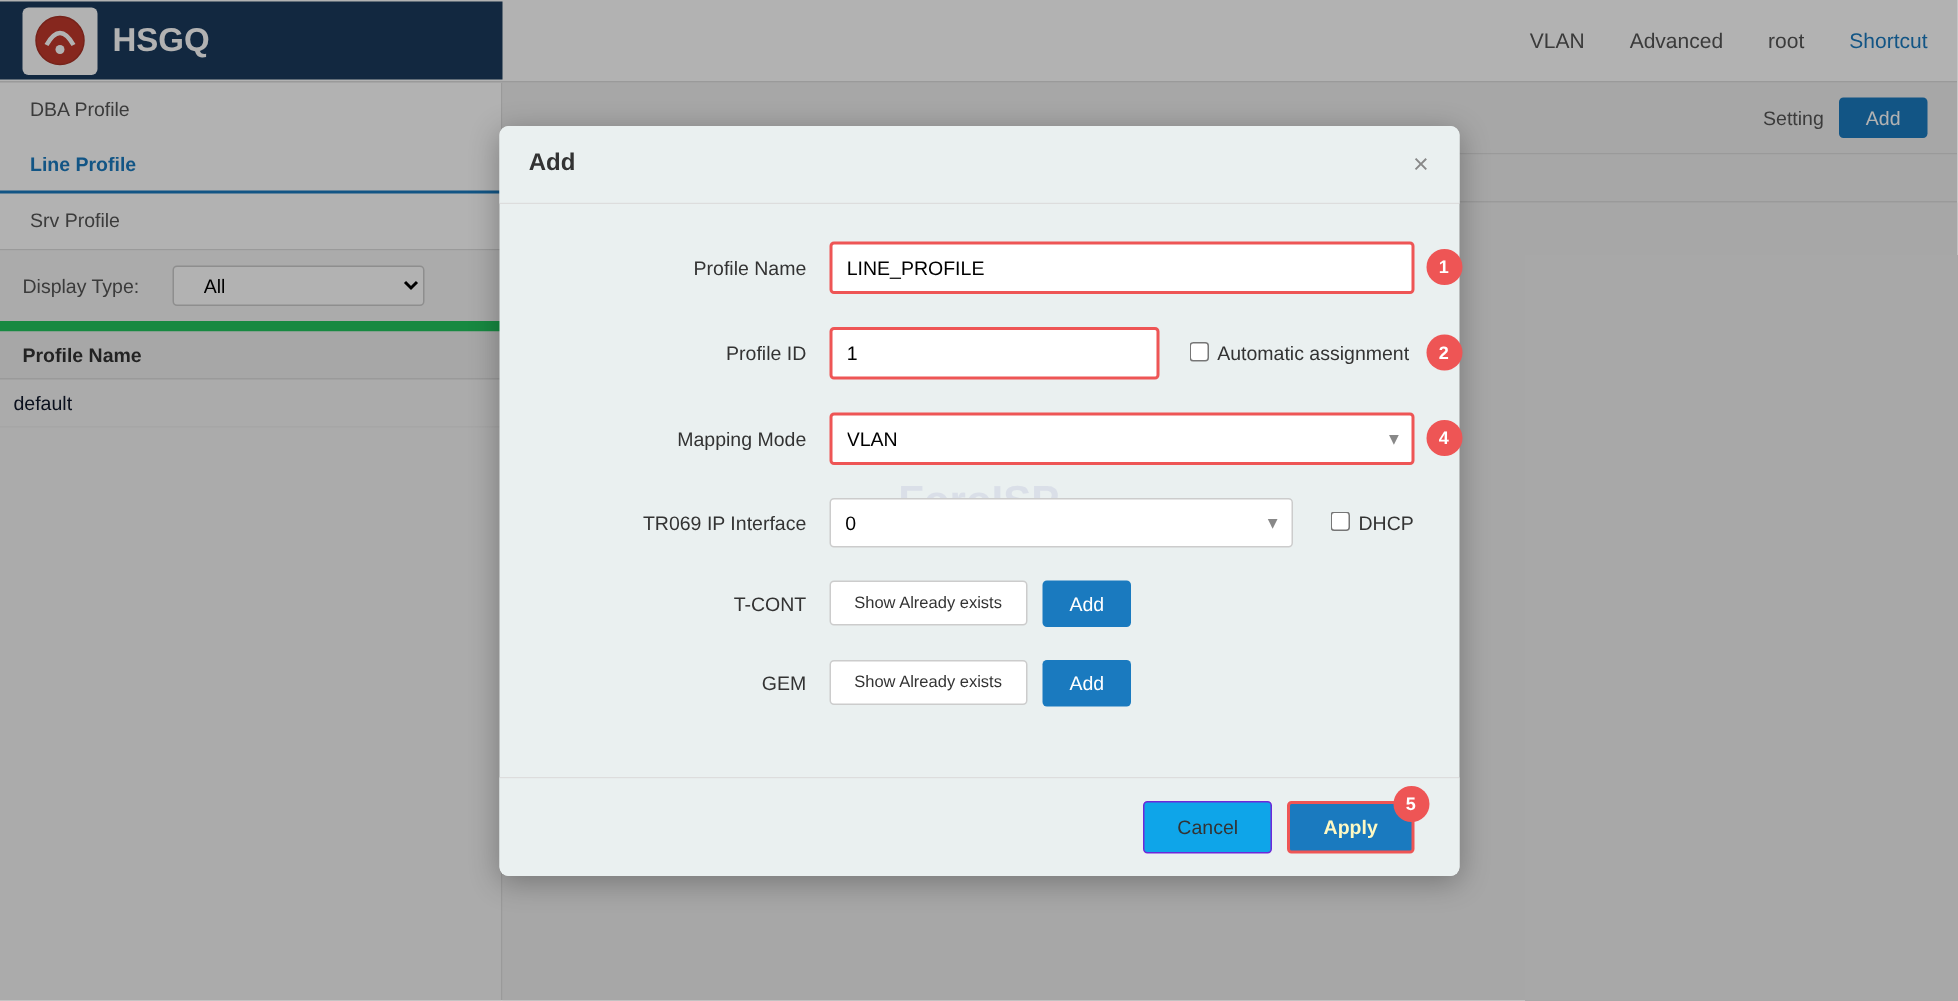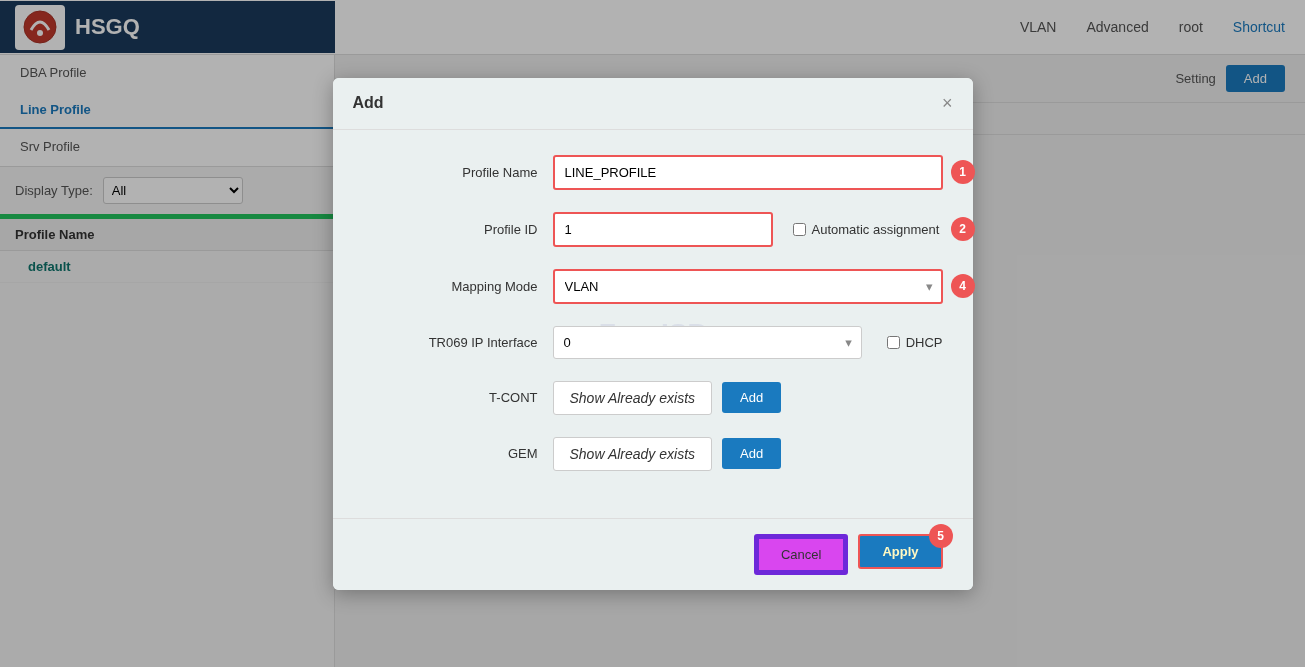--- a/index.html
+++ b/index.html
@@ -32,34 +32,34 @@
     .profile-tabs {
       display: flex; background: #fff; border-bottom: 1px solid #ddd; flex-direction: column;
     }
     .profile-tab {
       padding: 10px 20px; cursor: pointer; font-size: 13px; color: #555; border-bottom: 2px solid transparent;
     }
     .profile-tab.active { color: #1a7abf; border-bottom: 2px solid #1a7abf; font-weight: bold; }
 
     
     .display-type-row {
-      display: flex; align-items: center; padding: 10px 15px; gap: 10px; background: #f5f5f5; border-bottom: 5px solid #22c55e;
+      display: flex; align-items: center; padding: 10px 15px; gap: 22px; background: #f5f5f5; border-bottom: 7px solid #22c55e;
     }
     .display-type-label { font-size: 13px; color: #555; }
     .display-type-select {
-      border: 1px solid #ccc; background: #fff; padding: 4px 4px; border-radius: 3px; font-size: 13px; width: 140px;
+      border: 1px solid #ccc; background: #fff; padding: 4px 16px; border-radius: 3px; font-size: 13px; width: 168px;
     }
 
     
     .table-area { padding: 0; }
     .table-header {
       display: flex; background: #f0f0f0; border-bottom: 1px solid #ddd; padding: 8px 15px; font-weight: bold; font-size: 13px; color: #333;
     }
     .table-row-item {
-      display: flex; padding: 8px 28px; border-bottom: 1px solid #eee; font-size: 13px; color: #0f766e; font-weight: bold;
+      display: flex; padding: 8px 9px; border-bottom: 1px solid #eee; font-size: 13px; color: #0f172a;
     }
 
     
     .content-area {
       position: absolute; top: 55px; left: 335px; right: 0; bottom: 0;
       background: #f0f0f0;
     }
     .content-header {
       display: flex; align-items: center; justify-content: flex-end; padding: 10px 20px; background: #f0f0f0; border-bottom: 1px solid #ddd; gap: 10px;
     }
@@ -108,50 +108,50 @@
     }
     .select-wrapper {
       flex: 1; position: relative;
     }
     .select-wrapper::after {
       content: '▾'; position: absolute; right: 10px; top: 50%; transform: translateY(-50%); pointer-events: none; color: #888; font-size: 13px;
     }
     .select-wrapper select { width: 100%; }
 
     .checkbox-group {
-      display: flex; align-items: center; gap: 6px; margin-left: 10px;
+      display: flex; align-items: flex-start; gap: 6px; margin-left: 10px;
     }
     .checkbox-group input { cursor: pointer; }
     .checkbox-label { font-size: 13px; color: #333; }
 
     
     .badge {
       width: 24px; height: 24px; border-radius: 50%; background: #e55; color: #fff;
       font-size: 12px; font-weight: bold; display: flex; align-items: center; justify-content: center;
       margin-left: 6px; flex-shrink: 0;
     }
 
     
     .tcont-gem-row {
       display: flex; align-items: center; gap: 10px;
     }
     .show-exists-btn {
-      border: 1px solid #ccc; background: #fff; padding: 8px 16px; font-size: 14px; border-radius: 3px; cursor: pointer; color: #333; font-style: italic;
+      border: 1px solid #ccc; background: #fff; padding: 8px 16px; font-size: 11px; border-radius: 3px; cursor: pointer; color: #333;
     }
     .add-small-btn {
       background: #1a7abf; color: #fff; border: none; padding: 8px 18px; border-radius: 3px; cursor: pointer; font-size: 13px;
     }
 
     
     .modal-footer {
       display: flex; justify-content: flex-end; padding: 15px 30px; gap: 10px; border-top: 1px solid #ddd;
       background: #eaf0f0; border-radius: 0 0 6px 6px;
     }
     .cancel-btn {
-      border: 5px solid #6d28d9; background: #d946ef; padding: 8px 22px; font-size: 13px; border-radius: 3px; cursor: pointer; color: #333;
+      border: 1px solid #6d28d9; background: #0ea5e9; padding: 8px 22px; font-size: 13px; border-radius: 3px; cursor: pointer; color: #333;
     }
     .apply-btn {
       background: #1a7abf; color: #fef9c3; border: 2px solid #e55; padding: 8px 22px; font-size: 13px; border-radius: 3px; cursor: pointer; font-weight: bold;
     }
 
     
     .modal-watermark {
       position: absolute; top: 50%; left: 50%; transform: translate(-50%, -50%);
       font-size: 28px; color: rgba(150,150,200,0.18); font-weight: bold; pointer-events: none;
       z-index: 0; white-space: nowrap;

